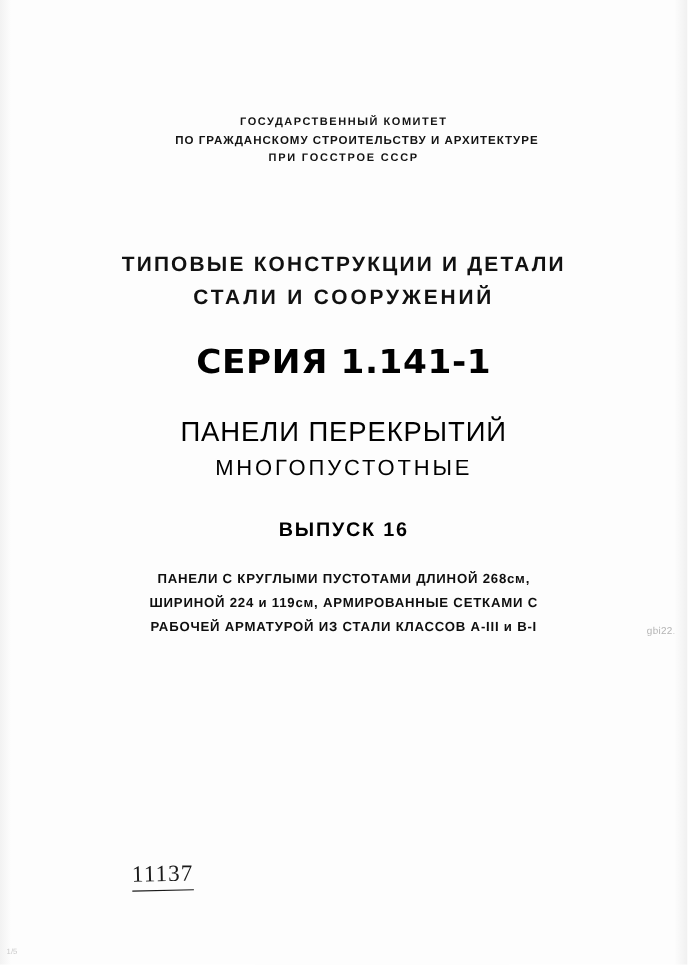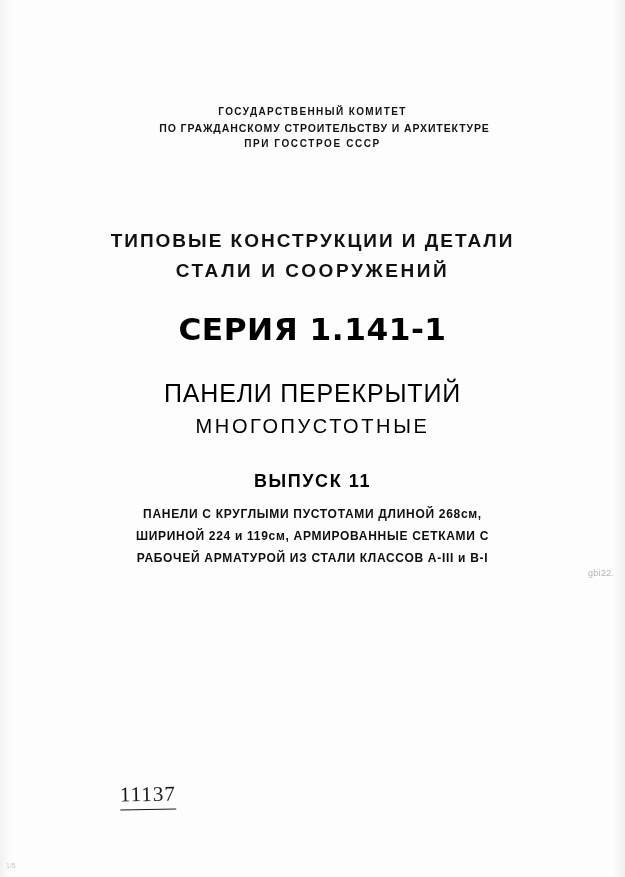--- a/index.html
+++ b/index.html
@@ -96,21 +96,21 @@
 
   .issue {
     margin-top: 28px;
     font-size: 18px;
     font-weight: bold;
     letter-spacing: 1.6px;
     color: #000;
   }
 
   .desc {
-    margin-top: 11px;
+    margin-top: 23px;
     font-size: 12px;
     font-weight: bold;
     letter-spacing: 0.7px;
     line-height: 22px;
     color: #0e0e0e;
   }
 
   .watermark {
     position: absolute;
     left: 588px;
@@ -159,21 +159,21 @@
       <div class="t2">СТАЛИ И СООРУЖЕНИЙ</div>
     </div>
 
     <div class="series">СЕРИЯ 1.141-1</div>
 
     <div class="panels">
       <div class="p1">ПАНЕЛИ ПЕРЕКРЫТИЙ</div>
       <div class="p3">МНОГОПУСТОТНЫЕ</div>
     </div>
 
-    <div class="issue">ВЫПУСК 11</div>
+    <div class="issue">ВЫПУСК 16</div>
 
     <div class="desc">
       <div>ПАНЕЛИ С КРУГЛЫМИ ПУСТОТАМИ ДЛИНОЙ 268см,</div>
       <div>ШИРИНОЙ 224 и 119см, АРМИРОВАННЫЕ СЕТКАМИ С</div>
       <div>РАБОЧЕЙ АРМАТУРОЙ ИЗ СТАЛИ КЛАССОВ А-III и В-I</div>
     </div>
 
   </div>
 
   <div class="watermark">gbi22.ru</div>

